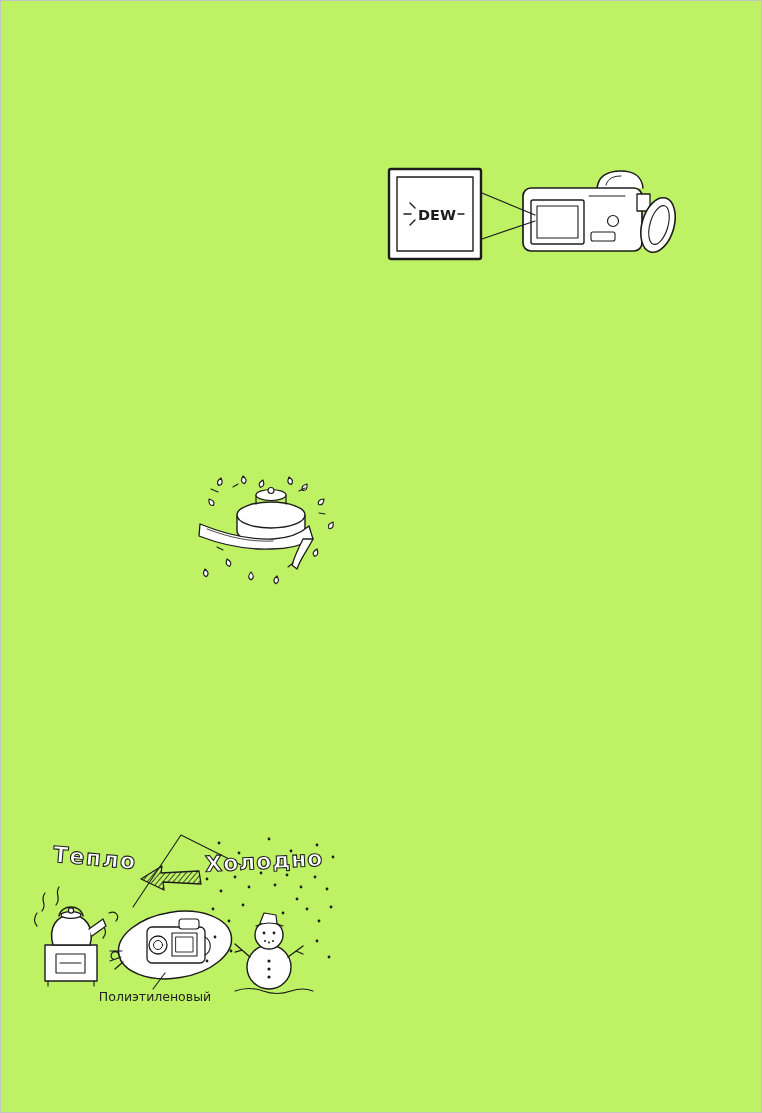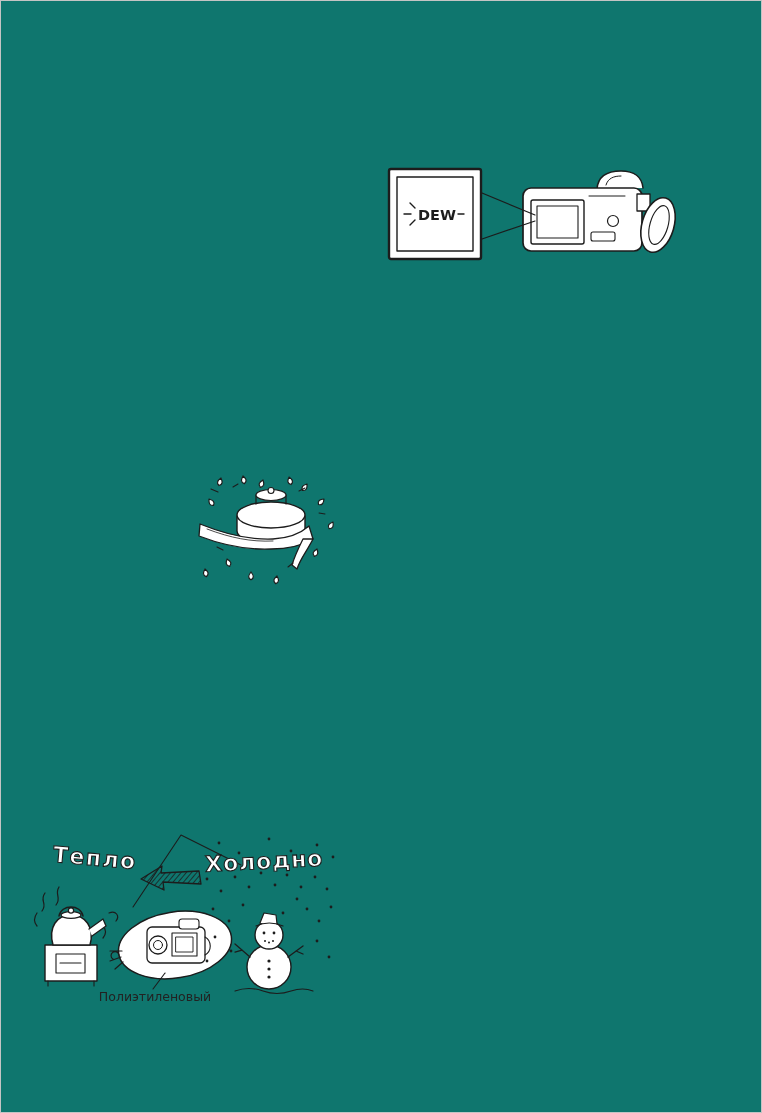--- a/index.html
+++ b/index.html
@@ -1,19 +1,19 @@
 <!DOCTYPE html>
 <html><head>
 <meta charset="utf-8">
 <style>
   html,body{margin:0;padding:0;background:#fff;}
   .page{
     position:relative;
     width:762px;height:1113px;
-    background:#0f766e;
+    background:#bef264;
     border:1px solid #c4c4c4;
     box-sizing:border-box;
     overflow:hidden;
     font-family:"DejaVu Sans",sans-serif;
   }
   .illus{position:absolute;}
   svg text{user-select:none;}
 </style>
 </head>
 <body>

